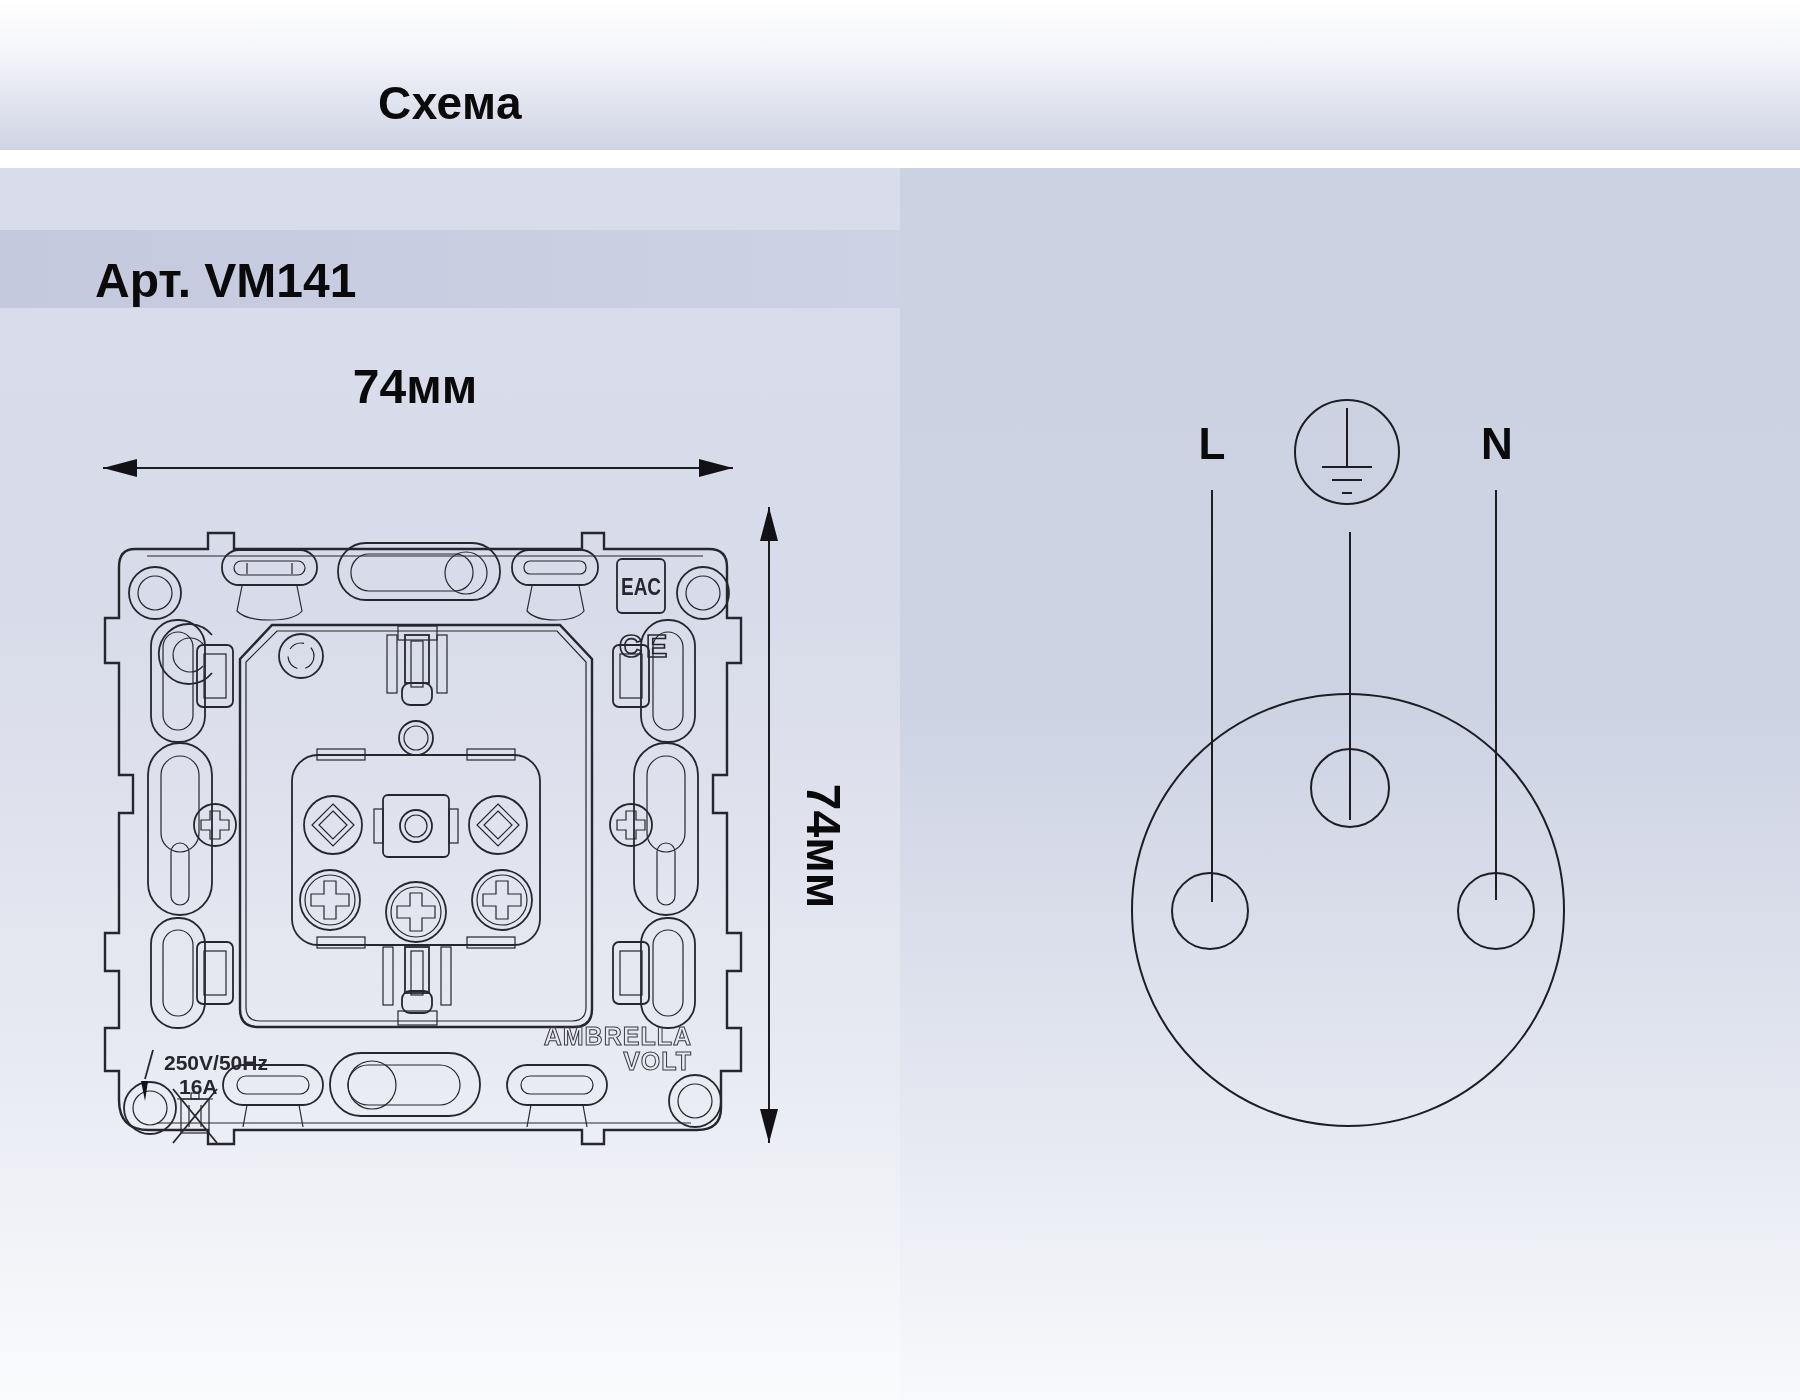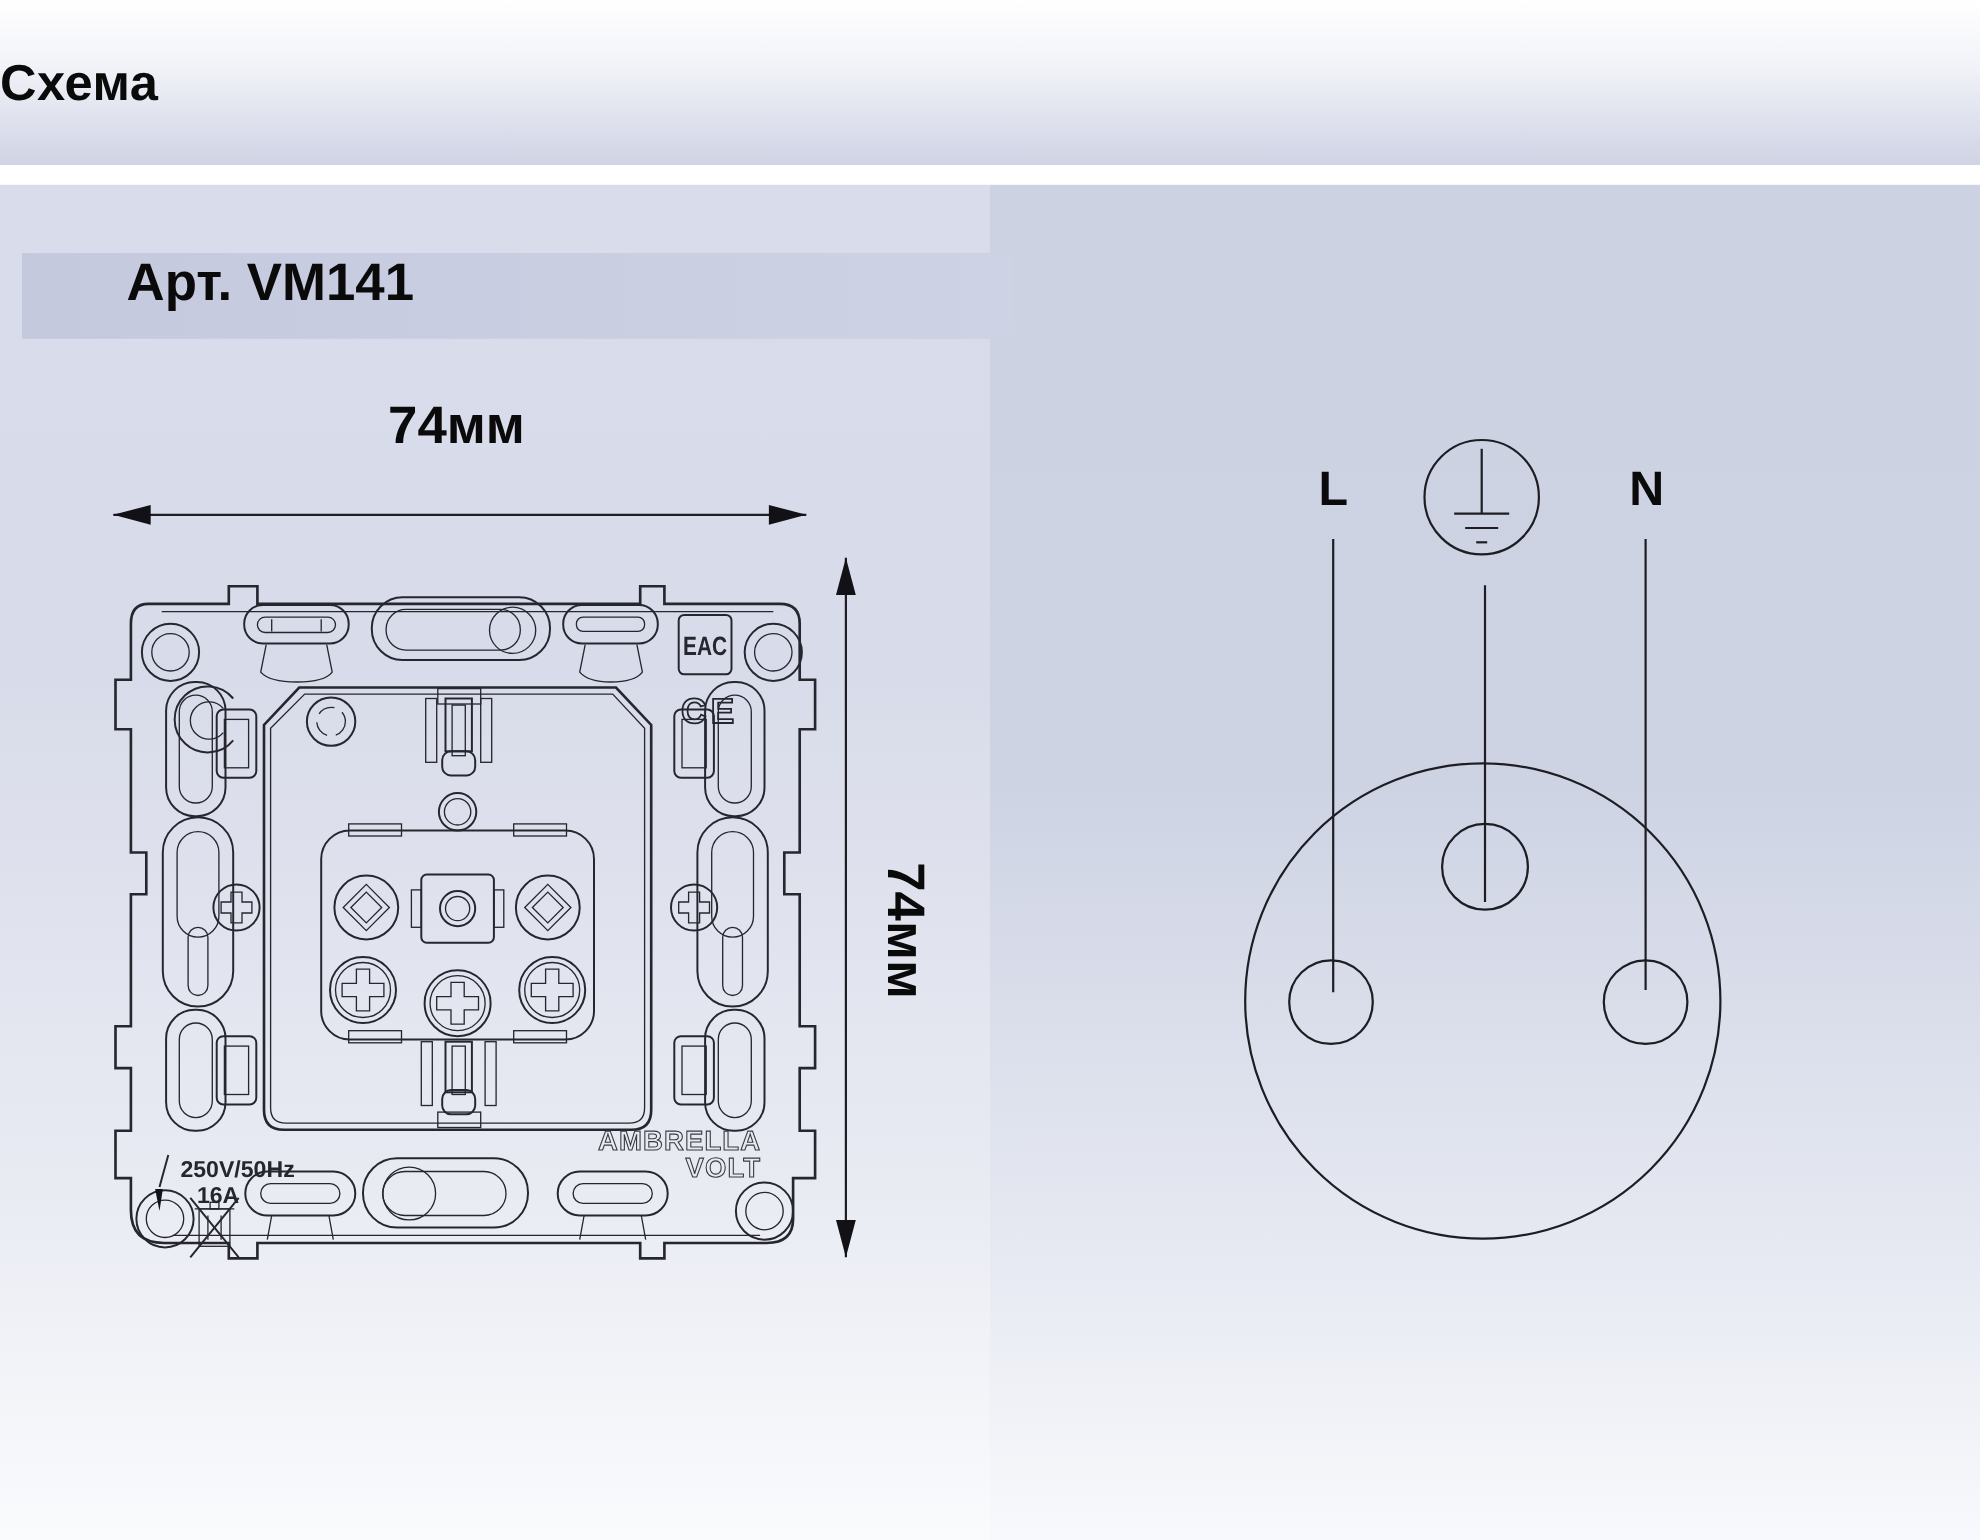--- a/index.html
+++ b/index.html
@@ -10,40 +10,40 @@
   }
   .page{position:relative;width:1800px;height:1400px;overflow:hidden;background:#ffffff;}
 
   
   .header{
     position:absolute;left:0;top:0;width:1800px;height:150px;
     background:linear-gradient(180deg,#ffffff 0%,#f3f4f9 38%,#cfd3e4 100%);
     display:flex;
   }
   .header .title{
-    width:900px;padding-top:48px;
+    width:900px;text-align:center;padding-top:76px;
     font-size:46px;font-weight:bold;color:#0a0a0b;letter-spacing:.5px;
   }
 
   
   .panel{position:absolute;top:168px;height:1232px;width:900px;}
   .panel-left{
     left:0;
     background:linear-gradient(180deg,#d9dcea 0%,#d8dbe9 36%,#e9ebf3 74%,#fafbfd 100%);
   }
   .panel-right{
     left:900px;
     background:linear-gradient(180deg,#cdd2e3 0%,#ced3e4 44%,#e7eaf2 80%,#f8f9fc 100%);
   }
 
   
   .art-band{
     position:absolute;left:0;top:230px;width:900px;height:78px;
     background:linear-gradient(90deg,#c4c9de 0%,#cdd2e4 100%);
-    display:flex;align-items:flex-start;margin-left:20px;
+    display:flex;align-items:flex-end;
   }
   .art-band .art-text{
     margin-left:95px;font-size:48px;font-weight:bold;color:#0a0a0b;
   }
 
   .depth-label{
     position:absolute;left:86px;top:1196px;
     font-size:52px;font-weight:bold;color:#0a0a0b;
   }
 

